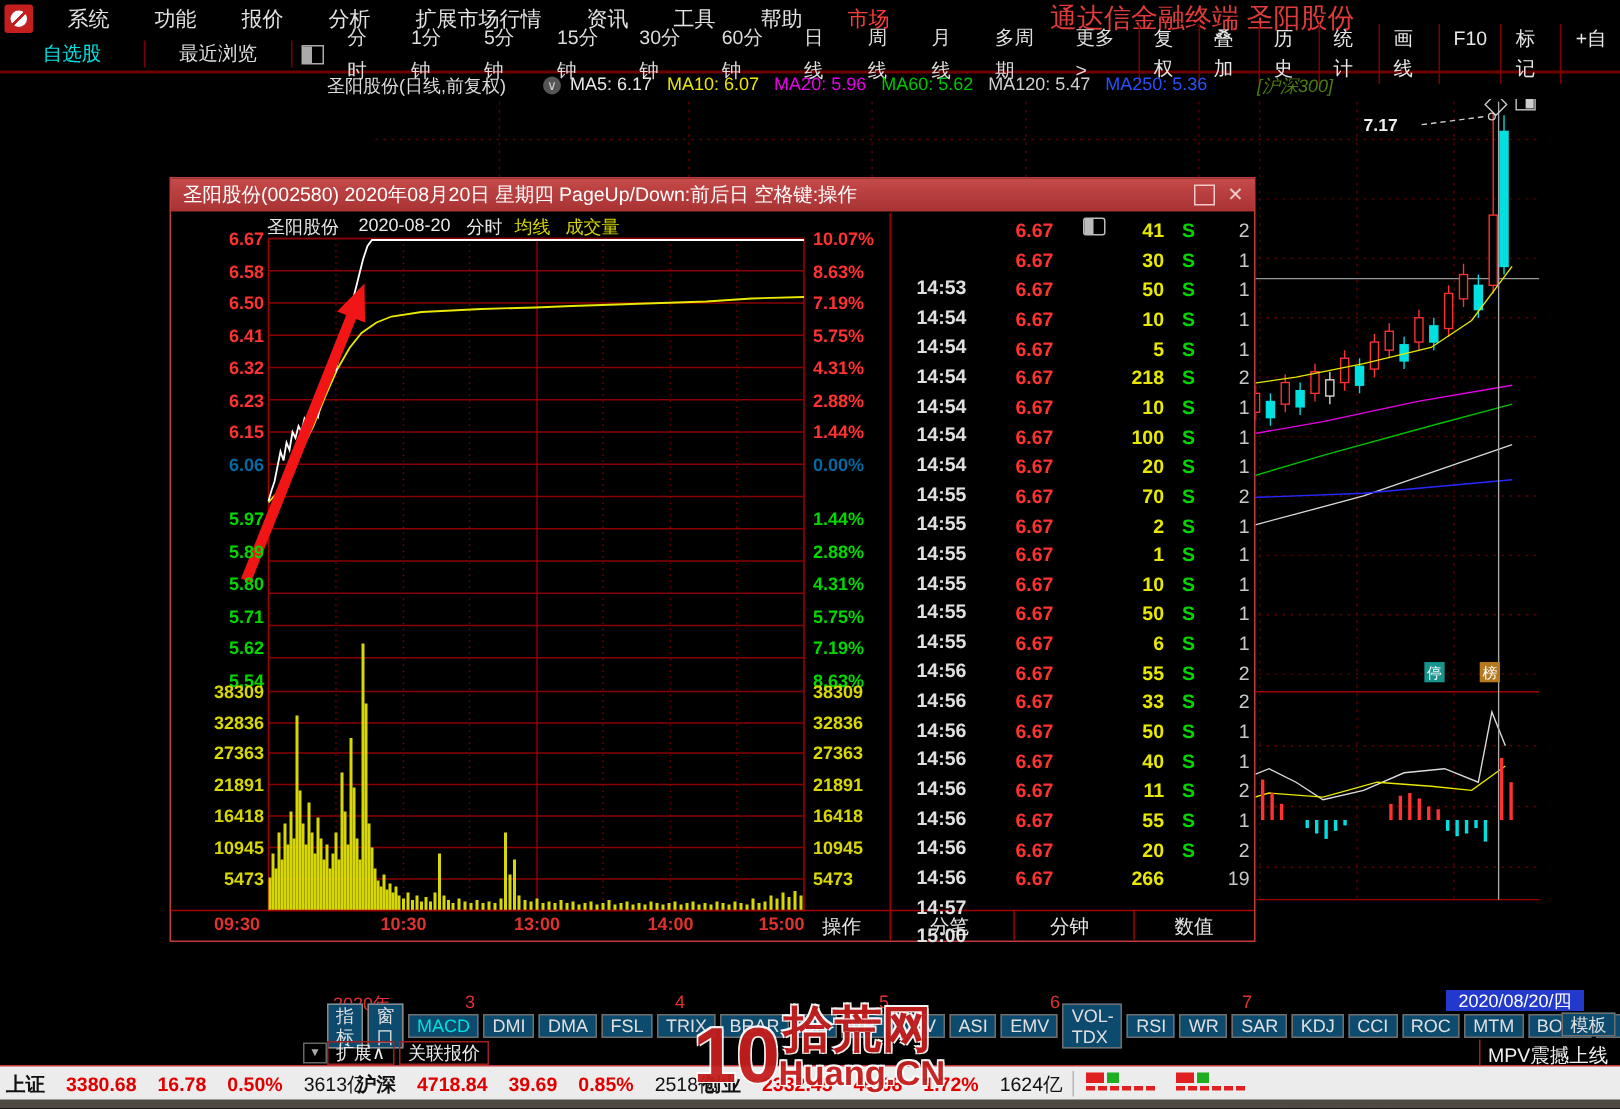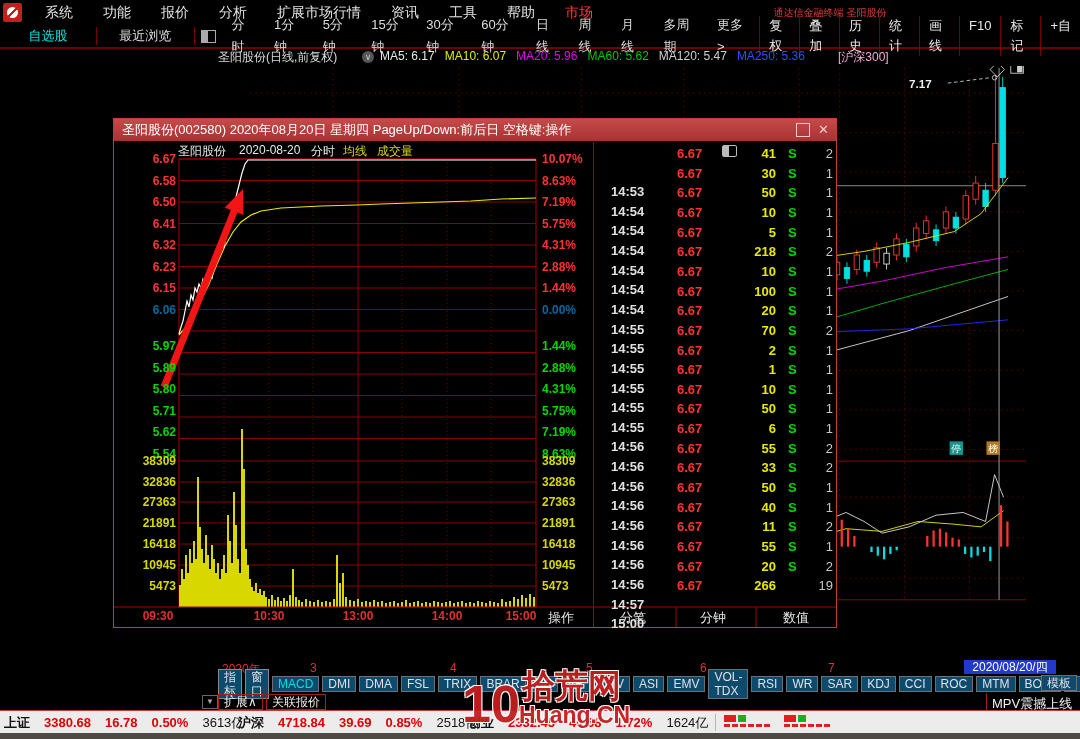--- a/index.html
+++ b/index.html
@@ -6,37 +6,37 @@
   #app{position:relative;width:1080px;height:739px;background:#000;overflow:hidden;
        font-family:"Liberation Sans","DejaVu Sans",sans-serif;cursor:default;}
   .abs{position:absolute;}
   
   #menubar{left:0;top:0;width:1080px;height:25px;background:#000;display:flex;align-items:center;}
   #logo{width:19px;height:19px;margin:0 8px 0 3px;background:#c51e1e;border-radius:2px;position:relative;}
   #logo:after{content:"";position:absolute;left:4px;top:4px;width:11px;height:11px;border-radius:50%;
       background:linear-gradient(135deg,#fff 45%,#c51e1e 45% 55%,#fff 55%);}
   .menu-item{color:#e2e2e2;font-size:14px;padding:0 15px;line-height:25px;}
   .menu-item.hot{color:#ff3b3b;}
-  #win-title{position:absolute;left:700px;top:0;width:260px;text-align:center;color:#e03a3a;font-size:10px;line-height:25px;}
+  #win-title{position:absolute;left:700px;top:0;width:260px;text-align:left;color:#e03a3a;font-size:18px;line-height:25px;}
   
-  #toolbar{left:0;top:25px;width:1080px;height:22px;background:#000;border-bottom:2px solid #6e0000;display:flex;align-items:center;}
+  #toolbar{left:0;top:25px;width:1080px;height:22px;background:#000;border-bottom:2px solid #6e0000;display:flex;align-items:center;justify-content:flex-end;}
   .tb-sep{width:1px;height:18px;background:#7a0000;}
   .tb-cell{font-size:13px;color:#ddd;text-align:center;line-height:22px;}
   .cyan{color:#00e0e0;}
   .panel-ic{width:14px;height:11px;border:1px solid #aaa;margin:0 6px;position:relative;}
   .panel-ic:after{content:"";position:absolute;left:0;top:0;width:6px;height:11px;background:#aaa;}
   .period{padding:0 10px;font-size:13px;color:#ddd;line-height:22px;}
   .tb-btn{font-size:13px;color:#e8e8e8;line-height:20px;padding:0 9px;border-left:1px solid #7a0000;}
   
   #chead{left:0;top:48px;width:1080px;height:18px;font-size:12px;color:#ddd;}
   #chead .t{position:absolute;left:218px;top:1px;}
   #chev{position:absolute;left:362px;top:3px;width:12px;height:12px;border-radius:50%;background:#555;color:#ccc;
         font-size:9px;line-height:12px;text-align:center;}
   #ma-wrap{position:absolute;left:380px;top:1px;display:flex;gap:10px;}
-  #idx-label{position:absolute;left:838px;top:1px;color:#f9a8d4;}
+  #idx-label{position:absolute;left:838px;top:1px;color:#4d7c0f;font-style:italic;}
   
   #maxis{left:0;top:661px;width:1080px;height:13px;font-size:12px;color:#e03030;}
   #dt-hl{position:absolute;left:964px;top:-1px;width:92px;background:#2339cc;color:#fff;text-align:center;line-height:14px;}
   #indbar{left:0;top:674px;width:1080px;height:19px;display:flex;align-items:center;gap:3px;padding-left:218px;box-sizing:border-box;}
   .ind-box{border:1px solid #6f6f6f;color:#e0e0e0;font-size:12px;line-height:14px;padding:0 5px;background:#0c4a6e;}
   .ind-box.on{color:#00e0e0;}
   #tpl-box{position:absolute;right:3px;top:675px;}
   #extbar{left:0;top:693px;width:1080px;height:17px;}
   .ext-box{position:absolute;border:1px solid #a02020;color:#eee;font-size:12px;line-height:14px;padding:0 5px;top:1px;}
   #dd-box{position:absolute;left:202px;top:2px;width:14px;height:12px;border:1px solid #666;color:#aaa;

